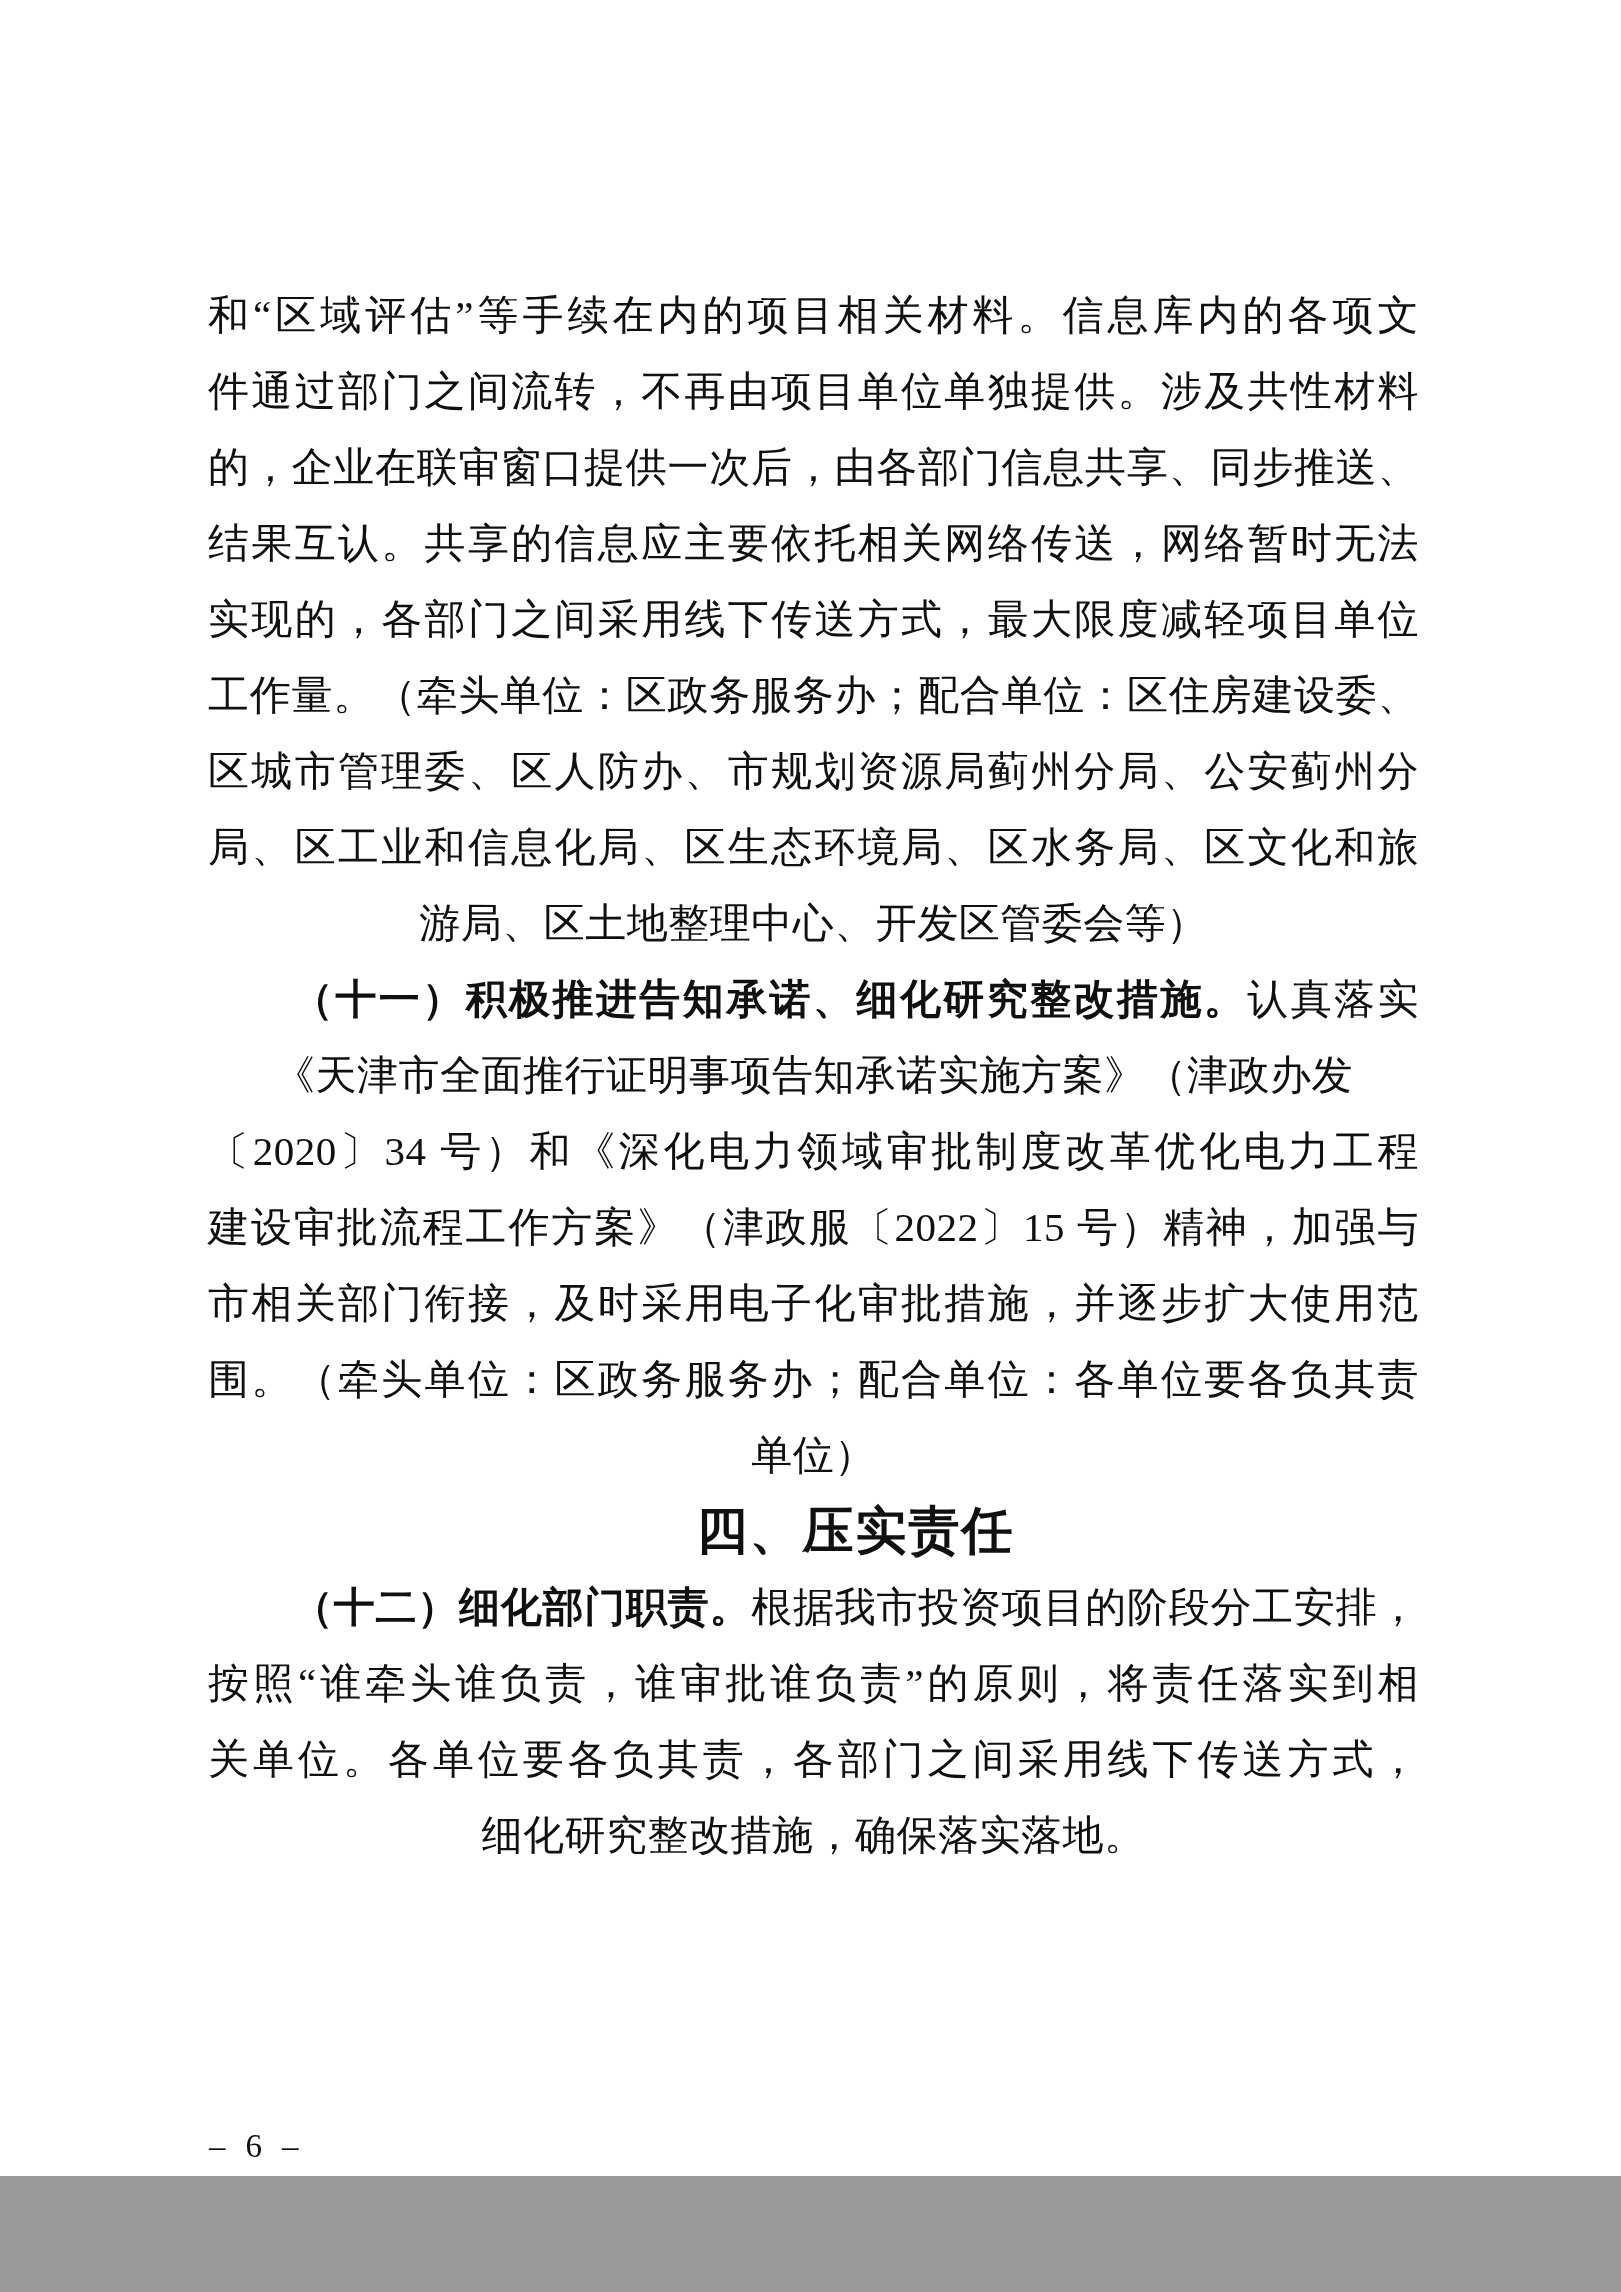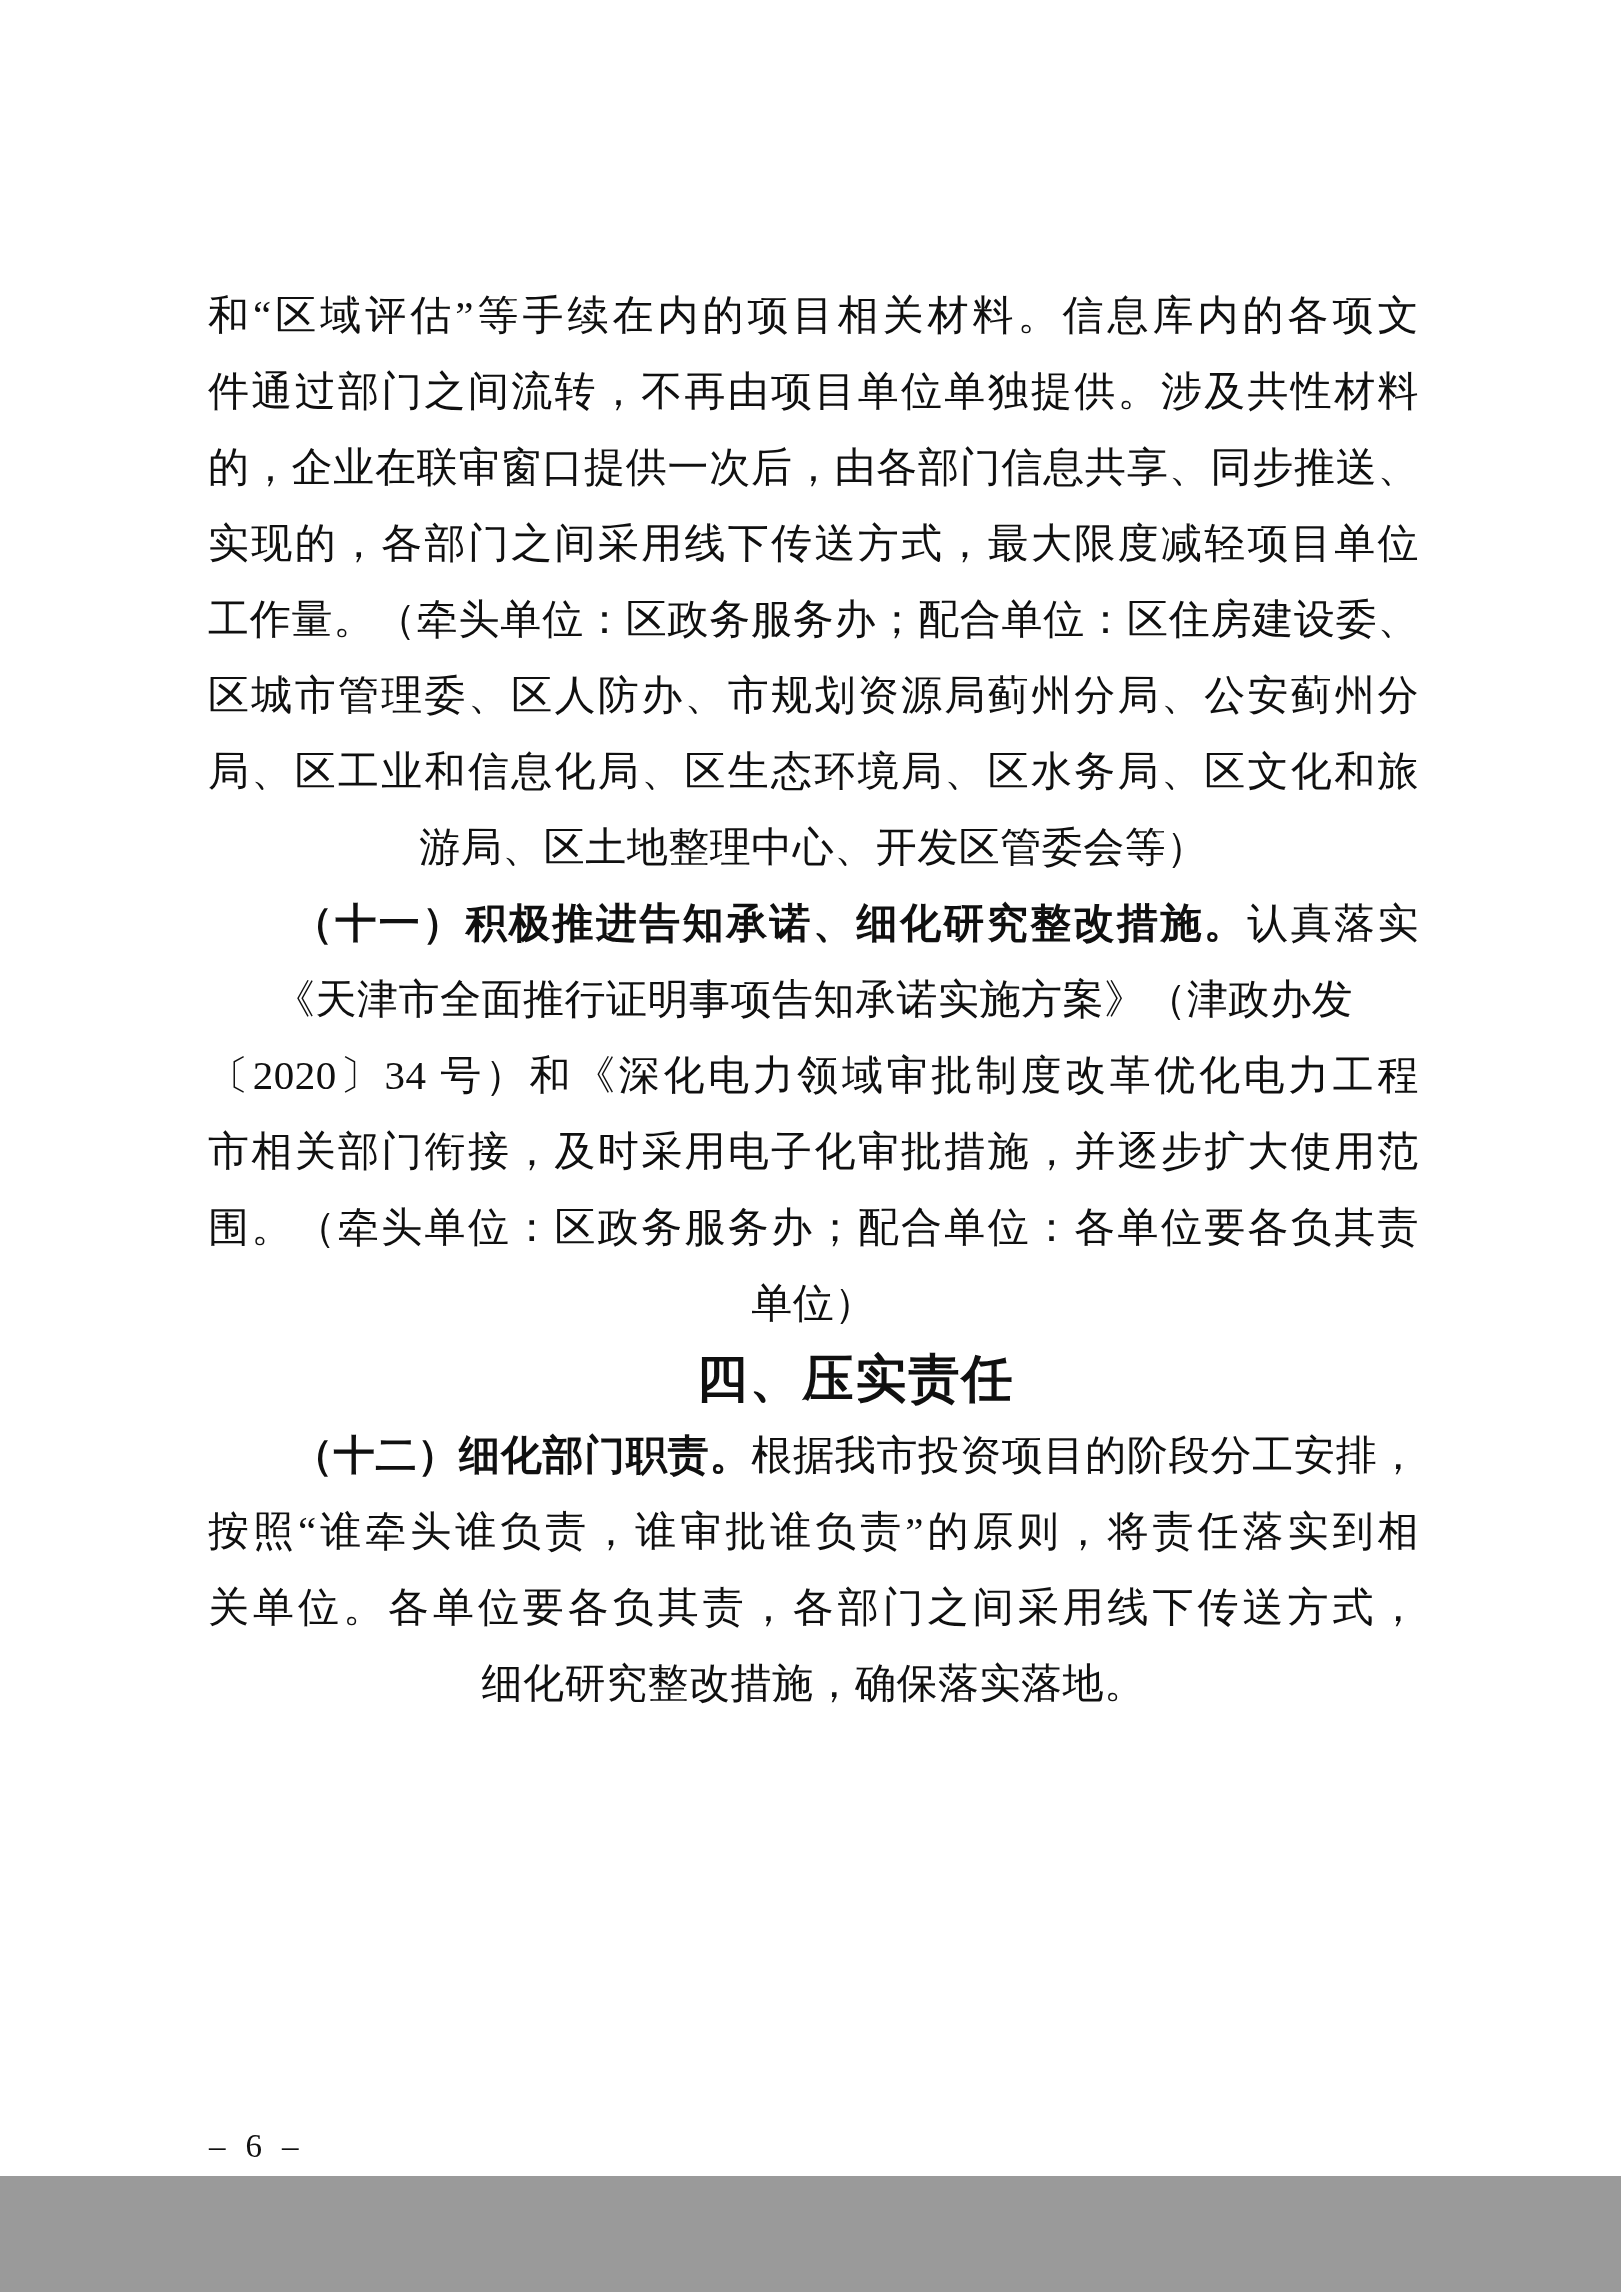--- a/index.html
+++ b/index.html
@@ -53,32 +53,34 @@
 </style>
 </head>
 <body>
 
 <div class="page">
   <div class="doc-body">
 
     <div class="line j">和“区域评估”等手续在内的项目相关材料。信息库内的各项文</div>
     <div class="line j">件通过部门之间流转，不再由项目单位单独提供。涉及共性材料</div>
     <div class="line j">的，企业在联审窗口提供一次后，由各部门信息共享、同步推送、</div>
+    <div class="line j">结果互认。共享的信息应主要依托相关网络传送，网络暂时无法</div>
     <div class="line j">实现的，各部门之间采用线下传送方式，最大限度减轻项目单位</div>
     <div class="line j">工作量。（牵头单位：区政务服务办；配合单位：区住房建设委、</div>
     <div class="line j">区城市管理委、区人防办、市规划资源局蓟州分局、公安蓟州分</div>
     <div class="line j">局、区工业和信息化局、区生态环境局、区水务局、区文化和旅</div>
     <div class="line">游局、区土地整理中心、开发区管委会等）</div>
 
     <div class="line j indent">
       <span class="clause-title">（十一）积极推进告知承诺、细化研究整改措施。</span><span>认真落实</span>
     </div>
 
     <div class="line">《天津市全面推行证明事项告知承诺实施方案》（津政办发</div>
     <div class="line j">〔2020〕34 号）和《深化电力领域审批制度改革优化电力工程</div>
+    <div class="line j">建设审批流程工作方案》（津政服〔2022〕15 号）精神，加强与</div>
     <div class="line j">市相关部门衔接，及时采用电子化审批措施，并逐步扩大使用范</div>
     <div class="line j">围。（牵头单位：区政务服务办；配合单位：各单位要各负其责</div>
     <div class="line">单位）</div>
 
     <div class="line indent heading">四、压实责任</div>
 
     <div class="line j indent">
       <span class="clause-title">（十二）细化部门职责。</span><span>根据我市投资项目的阶段分工安排，</span>
     </div>
 

